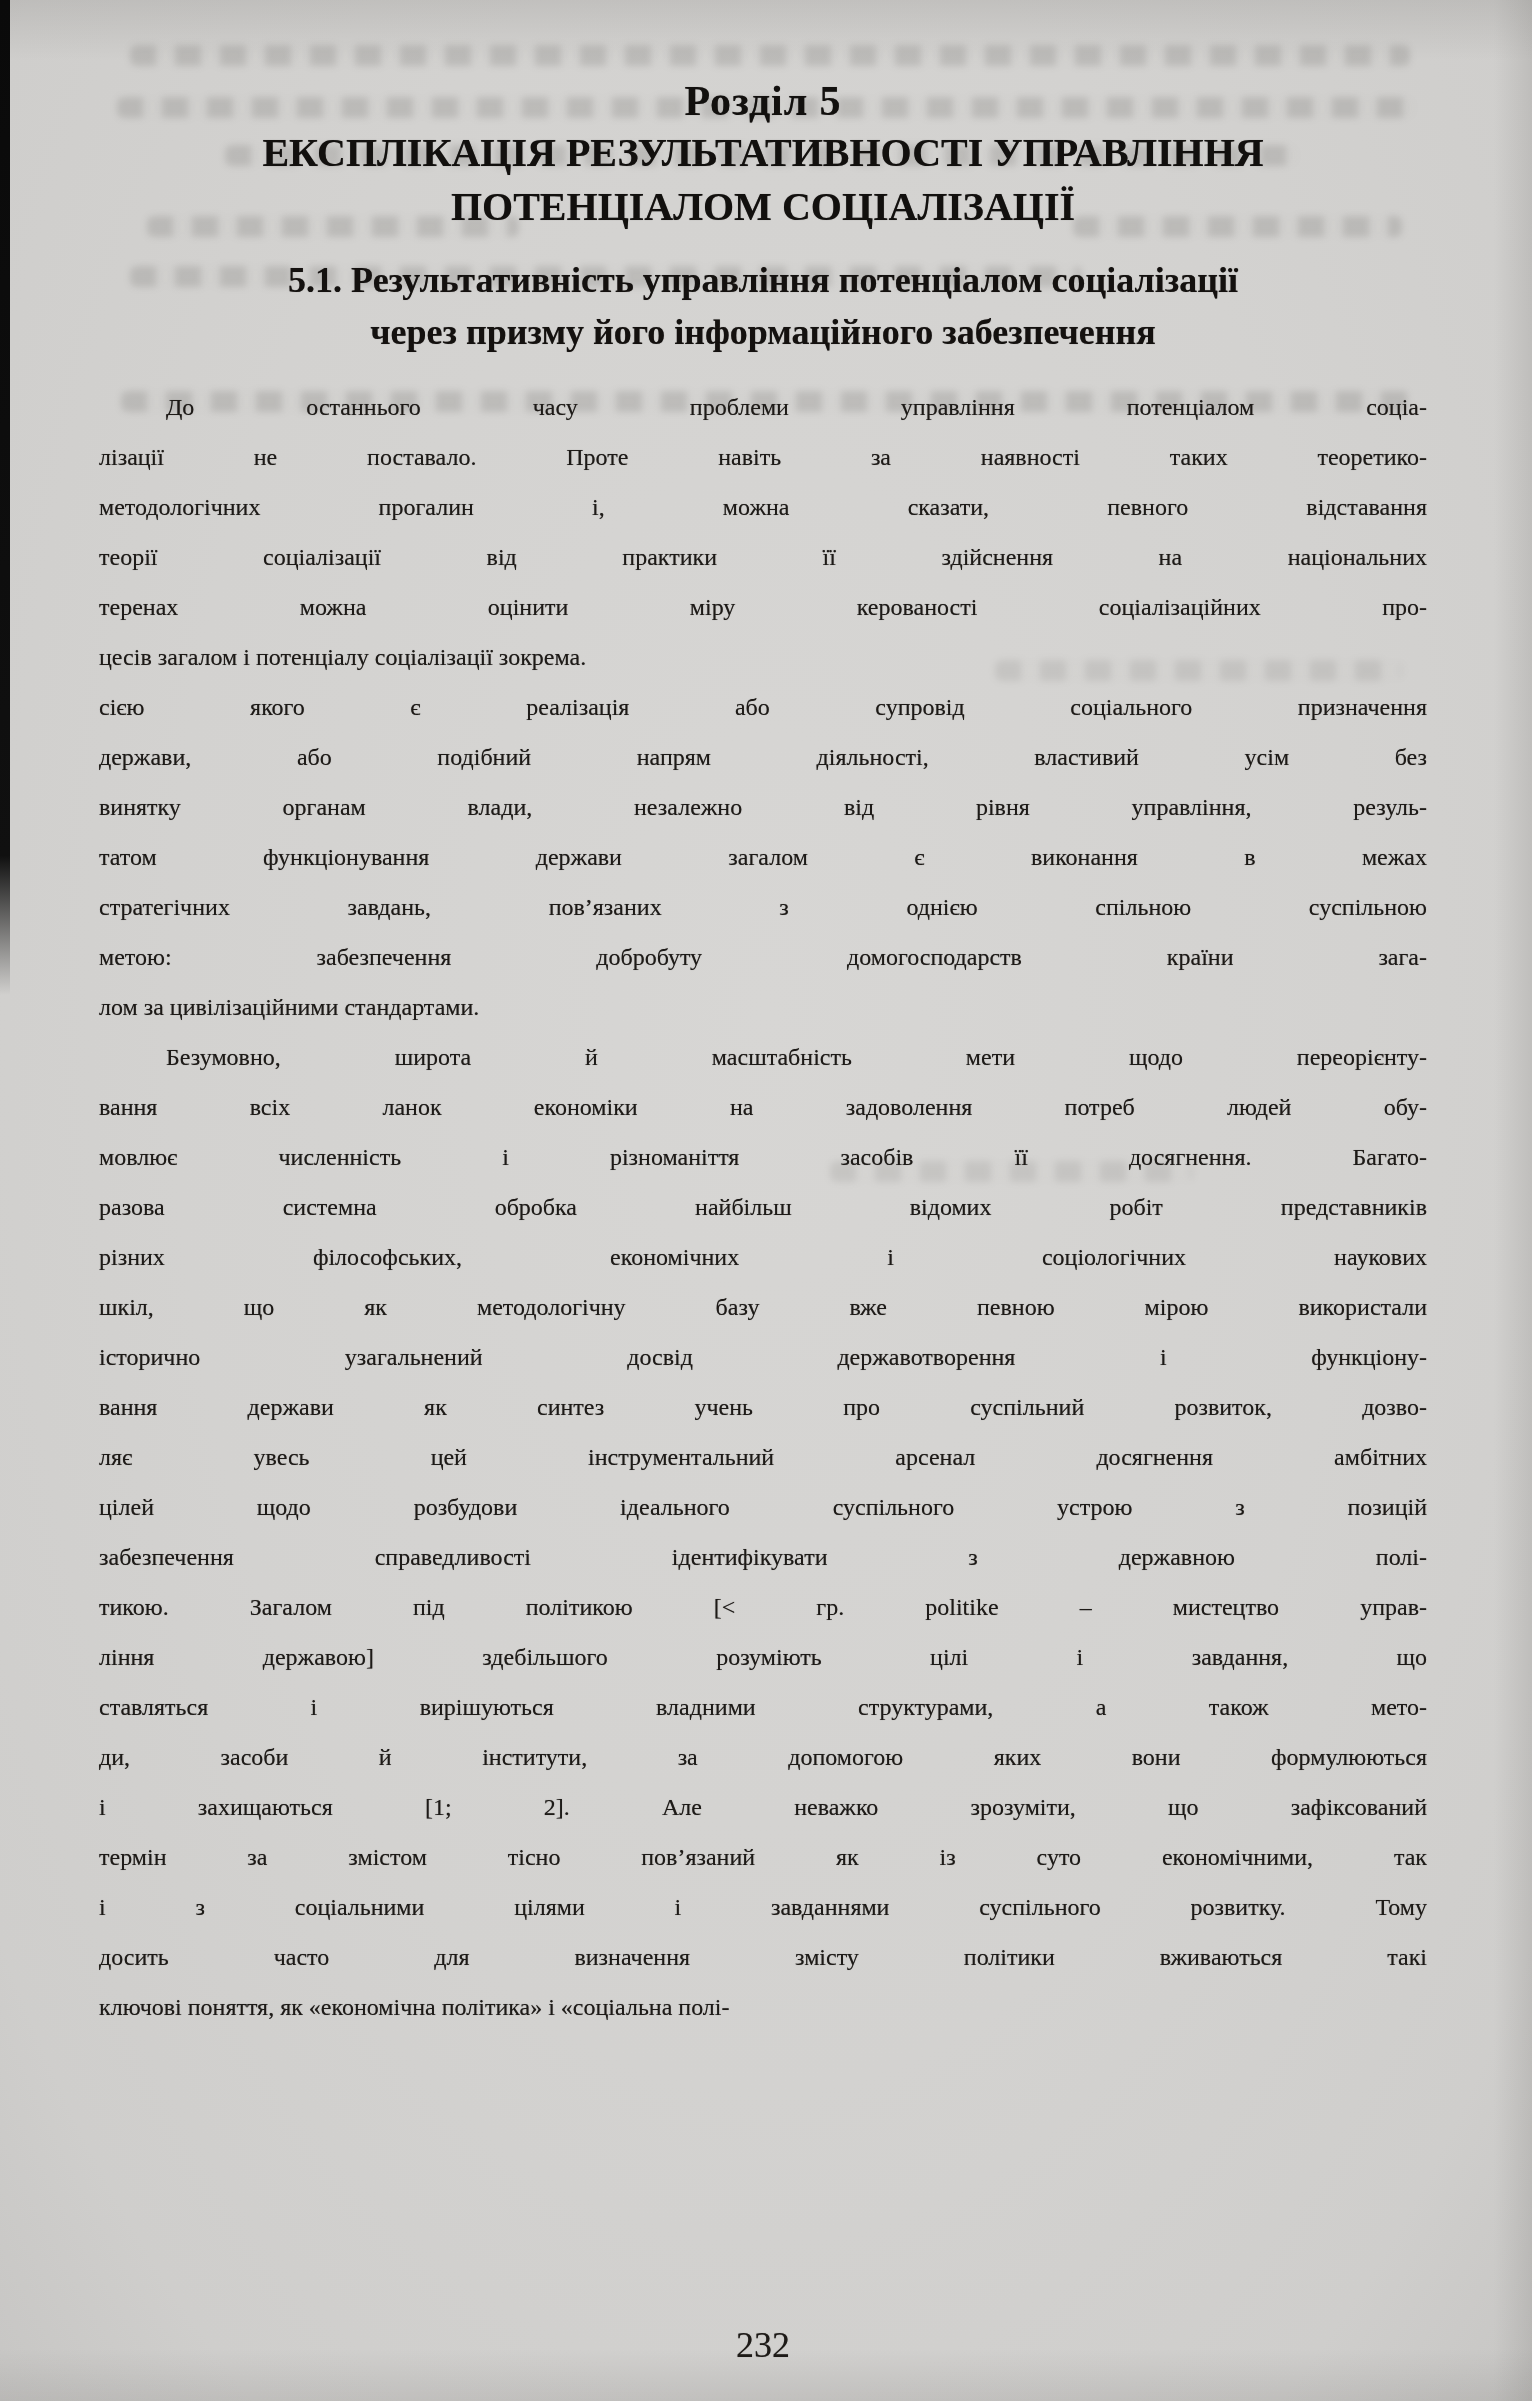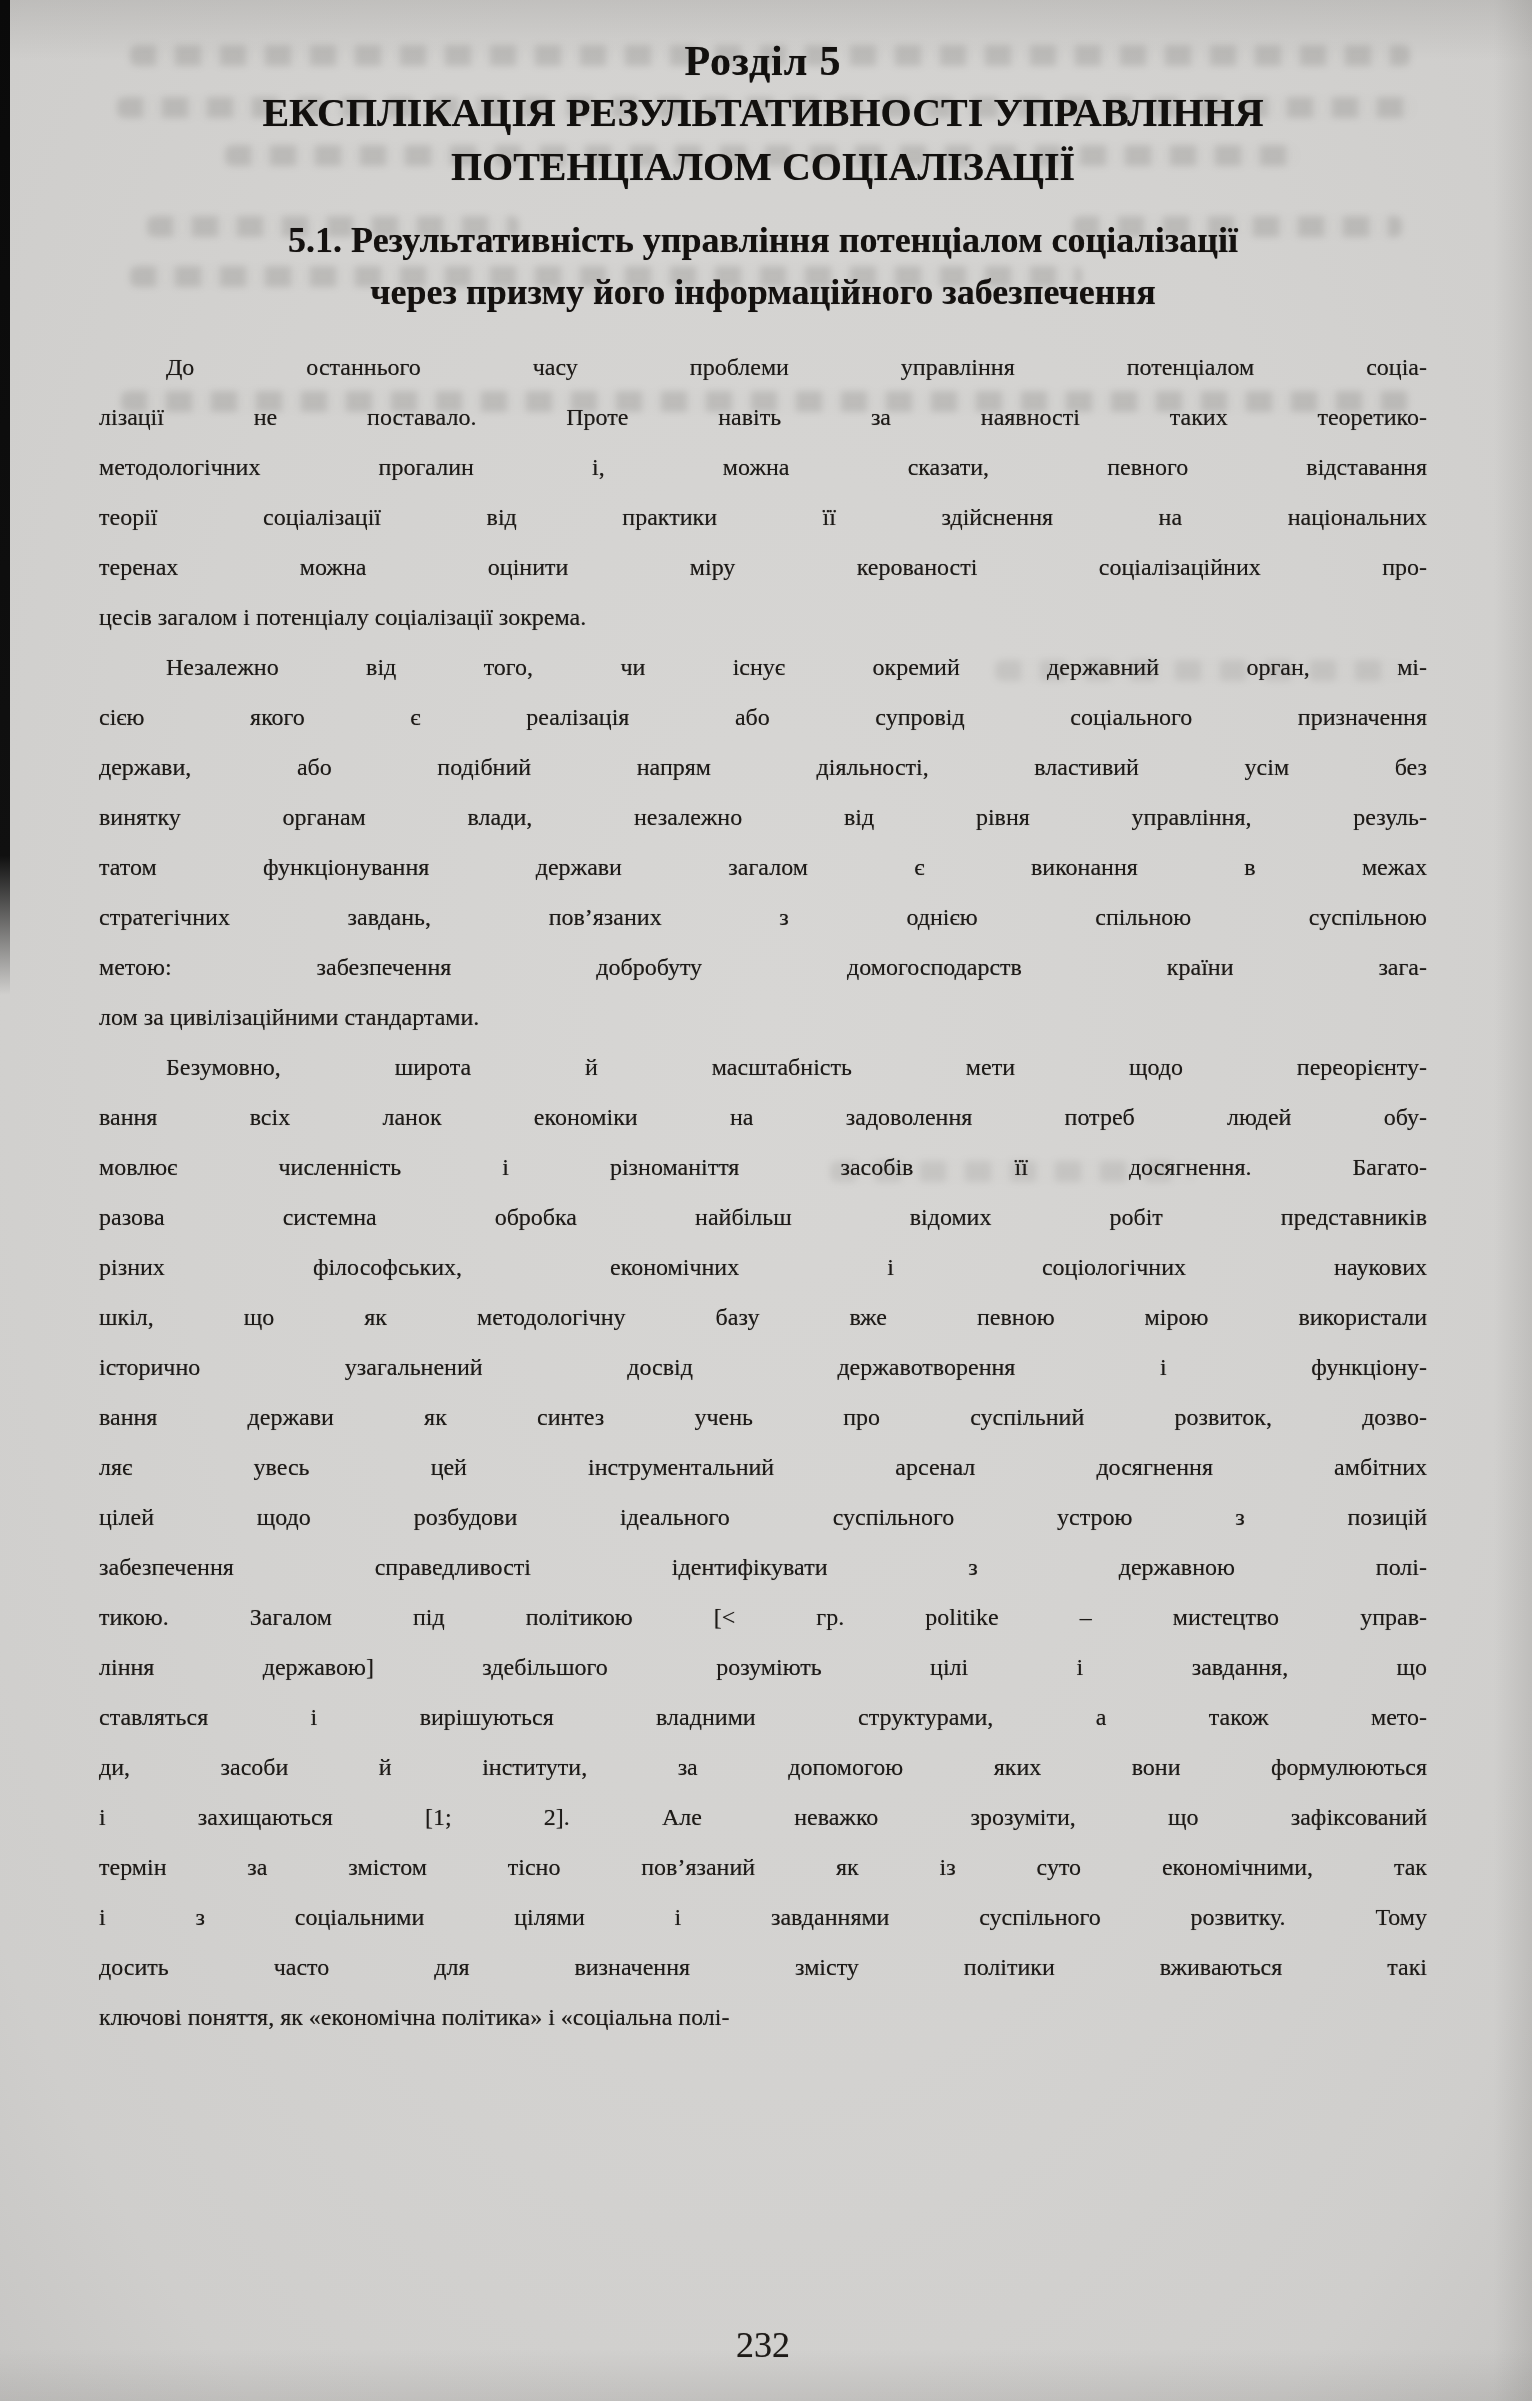--- a/index.html
+++ b/index.html
@@ -37,21 +37,21 @@
   .g6 { top:391px;  left:121px;  width:1289px; }
   .g7 { top:660px;  left:995px; width:407px;  opacity:0.25; }
   .g8 { top:1161px; left:830px;  width:363px;  opacity:0.25; }
 
   .content {
     position:absolute; left:99px; top:0; width:1328px; z-index:2;
     text-shadow:0 0 0.7px rgba(25,22,20,0.55);
     filter:blur(0.3px);
   }
   .chapter {
-    margin-top:36px; text-align:center;
+    margin-top:76px; text-align:center;
     font-weight:bold; font-size:42px; line-height:50px; letter-spacing:0.9px;
     color:#12100e;
   }
   .title {
     text-align:center;
     font-weight:bold; font-size:40px; line-height:54px;
     color:#12100e;
   }
   .section {
     margin-top:20px; text-align:center;
@@ -108,21 +108,20 @@
     <div class="body-text">
         <div class="paragraph">
           <div class="line first">До останнього часу проблеми управління потенціалом соціа-</div>
           <div class="line">лізації не поставало. Проте навіть за наявності таких теоретико-</div>
           <div class="line">методологічних прогалин і, можна сказати, певного відставання</div>
           <div class="line">теорії соціалізації від практики її здійснення на національних</div>
           <div class="line">теренах можна оцінити міру керованості соціалізаційних про-</div>
           <div class="line last">цесів загалом і потенціалу соціалізації зокрема.</div>
         </div>
         <div class="paragraph">
-          <div class="line first">Незалежно від того, чи існує окремий державний орган, мі-</div>
           <div class="line">сією якого є реалізація або супровід соціального призначення</div>
           <div class="line">держави, або подібний напрям діяльності, властивий усім без</div>
           <div class="line">винятку органам влади, незалежно від рівня управління, резуль-</div>
           <div class="line">татом функціонування держави загалом є виконання в межах</div>
           <div class="line">стратегічних завдань, пов’язаних з однією спільною суспільною</div>
           <div class="line">метою: забезпечення добробуту домогосподарств країни зага-</div>
           <div class="line last">лом за цивілізаційними стандартами.</div>
         </div>
         <div class="paragraph">
           <div class="line first">Безумовно, широта й масштабність мети щодо переорієнту-</div>

